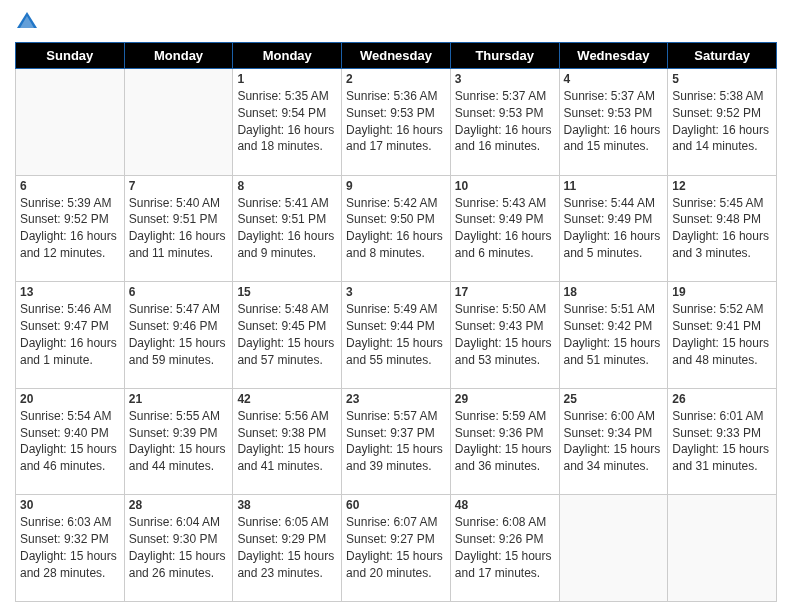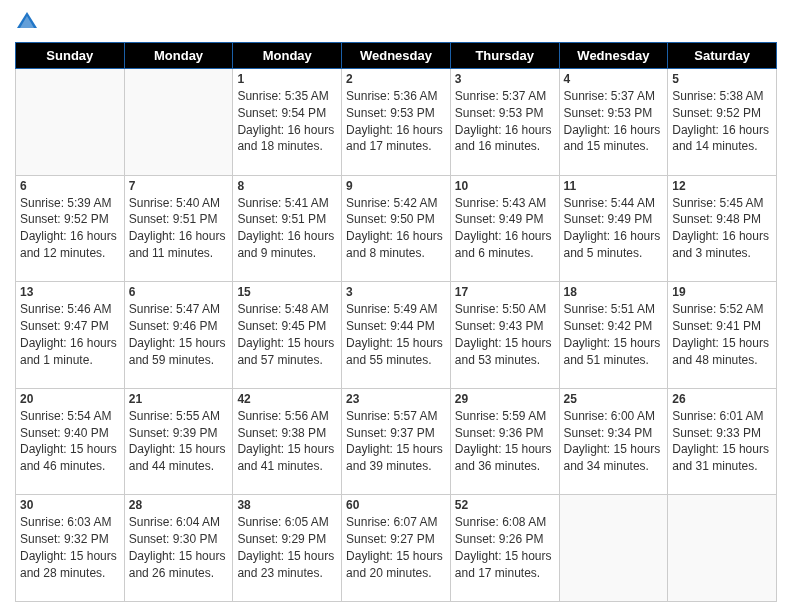--- a/index.html
+++ b/index.html
@@ -252,21 +252,21 @@
           </td>
           <td>
             <div class="day-num">38</div>
             <div class="cell-content">Sunrise: 6:05 AM<br>Sunset: 9:29 PM<br>Daylight: 15 hours<br>and 23 minutes.</div>
           </td>
           <td>
             <div class="day-num">60</div>
             <div class="cell-content">Sunrise: 6:07 AM<br>Sunset: 9:27 PM<br>Daylight: 15 hours<br>and 20 minutes.</div>
           </td>
           <td>
-            <div class="day-num">52</div>
+            <div class="day-num">48</div>
             <div class="cell-content">Sunrise: 6:08 AM<br>Sunset: 9:26 PM<br>Daylight: 15 hours<br>and 17 minutes.</div>
           </td>
           <td class="empty"></td>
           <td class="empty"></td>
         </tr>
       </tbody>
   </table>
 </div>
 
 </body></html>

